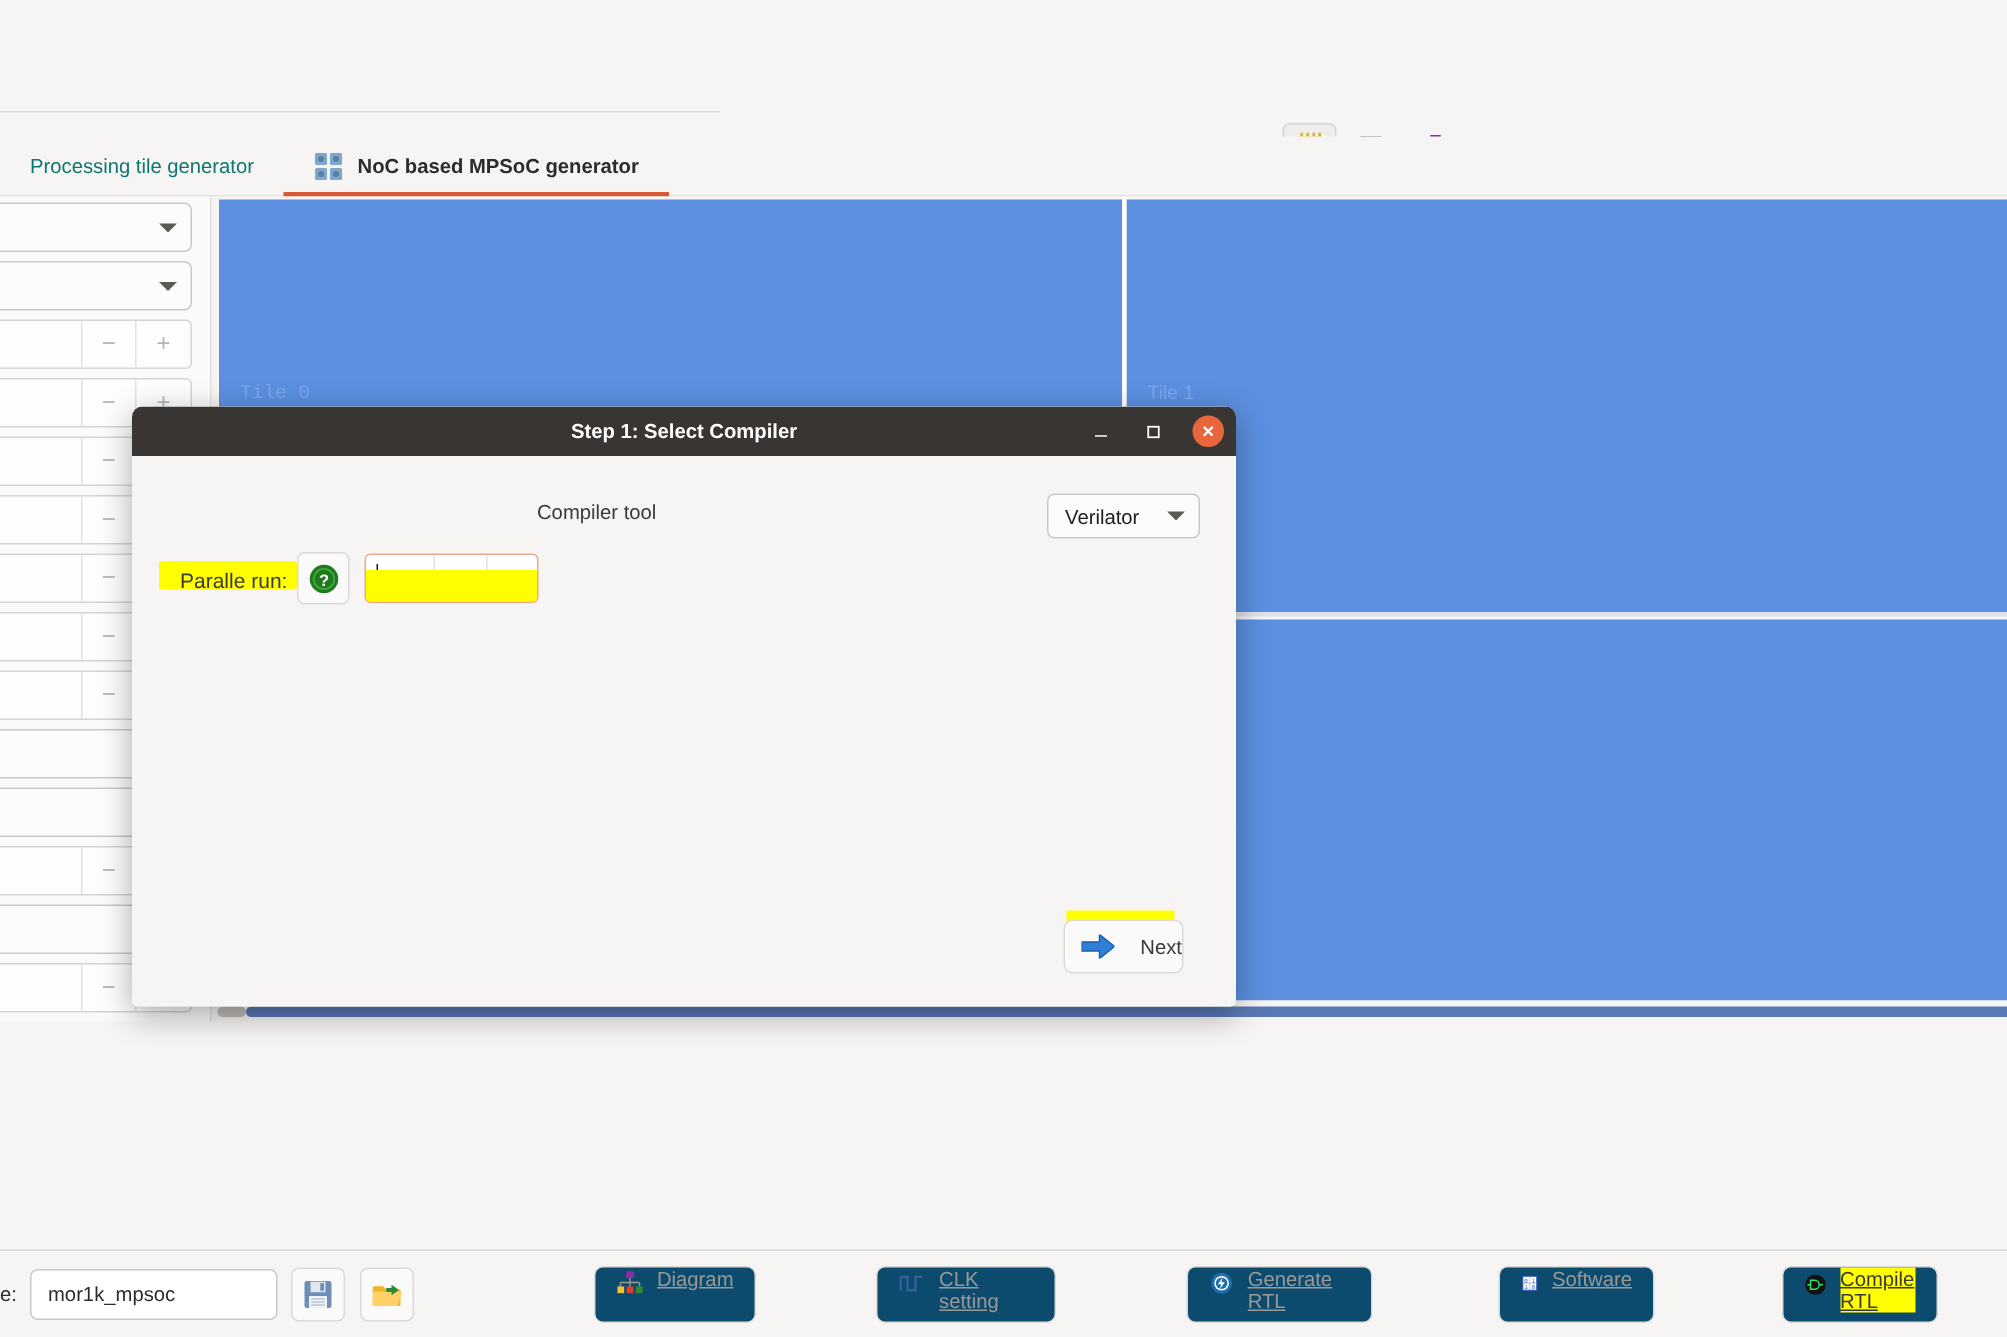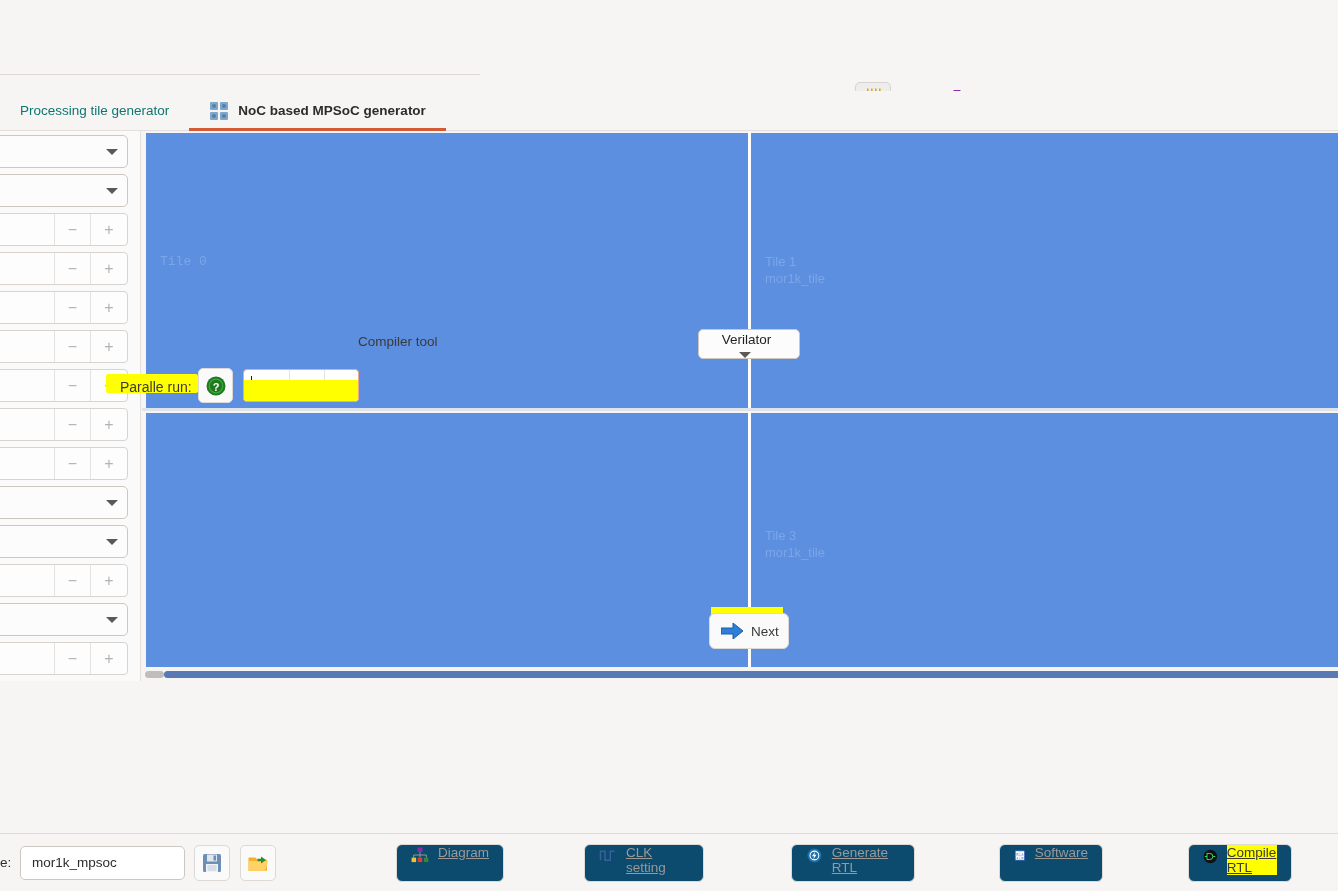--- a/index.html
+++ b/index.html
@@ -164,21 +164,20 @@
   .dlg-body { position: relative; height: 367px; background: #f6f5f4; }
 
   .cmp-label {
     position: absolute; left: 358px; top: 334px; font-size: 13.5px; color: #3b3a38;
   }
   .cmp-select {
     position: absolute; left: 698px; top: 329px; width: 102px; height: 30px;
     border: 1px solid #cdc7c2; border-radius: 5px; background: #fcfcfc;
     display: flex; align-items: center; justify-content: space-between;
     padding: 0 9px 0 0;
-    flex-direction: column;
   }
   .cmp-select .txt {
     font-size: 13.5px; color: #1f1e1d; padding: 2px 7px 2px 11px;
   }
 
   .par-label {
     position: absolute; left: 116px; top: 377px; font-size: 14px; color: #3b3a38;
     padding: 2px 4px;
   }
   .par-hl {
@@ -209,21 +208,21 @@
   }
   .spin .mn { border-right: 1px solid #e6e2df; }
   .spin-hl {
     position: absolute; left: 0; right: 0; bottom: 0; height: 21px; background: #ffff00;
     pointer-events: none;
   }
   .next-btn {
     position: absolute; left: 709px; top: 613px; width: 80px; height: 36px;
     border: 1px solid #dcd9d6; border-radius: 6px; background: #fbfafa;
     display: flex; align-items: center; gap: 8px; padding-left: 11px;
-    font-size: 13.5px; color: #3b3a38;
+    font-size: 13.5px; color: #3b3a38; justify-content: space-between;
   }
   .next-hl {
     position: absolute; left: 711px; top: 607px; width: 72px; height: 27px;
     background: #ffff00;
   }
   .cmp-hl {
     position: absolute; left: 705px; top: 332px; width: 90px; height: 23px;
     background: #ffff00;
   }
 </style>
@@ -507,20 +506,44 @@
       <svg width="23" height="23" viewBox="0 0 24 24">
         <circle cx="12" cy="12" r="11" fill="#111111"></circle>
         <path d="M6.5 7 h4.5 a5 5 0 0 1 0 10 h-4.5 z" fill="none" stroke="#2ee36a" stroke-width="1.6"></path>
         <line x1="3" y1="12" x2="6.5" y2="12" stroke="#2ee36a" stroke-width="1.6"></line>
         <line x1="16.2" y1="12" x2="20" y2="12" stroke="#2ee36a" stroke-width="1.6"></line>
       </svg>
       <span class="hl">Compile RTL</span>
     </div>
   </div>
 
+  <div class="dlg">
+    <div class="dlg-bar">
+      <div class="t">Step 1: Select Compiler</div>
+      <div class="dlg-ctrls">
+        <div class="dlg-ctrl">
+          <svg width="12" height="12" viewBox="0 0 12 12">
+              <rect x="2" y="8" width="8" height="1.3" fill="#cfccc9"></rect>
+            </svg>
+        </div>
+        <div class="dlg-ctrl">
+          <svg width="12" height="12" viewBox="0 0 12 12">
+              <rect x="2.5" y="2.5" width="7" height="7" fill="none" stroke="#ffffff" stroke-width="1.2"></rect>
+            </svg>
+        </div>
+        <div class="dlg-close">
+          <svg width="11" height="11" viewBox="0 0 11 11">
+            <line x1="3" y1="3" x2="8" y2="8" stroke="#ffffff" stroke-width="1.6" stroke-linecap="round"></line>
+            <line x1="8" y1="3" x2="3" y2="8" stroke="#ffffff" stroke-width="1.6" stroke-linecap="round"></line>
+          </svg>
+        </div>
+      </div>
+    </div>
+    <div class="dlg-body"></div>
+  </div>
 
   <div class="cmp-label">Compiler tool</div>
   <div class="cmp-hl"></div>
   <div class="cmp-select">
     <span class="txt">Verilator</span>
     <span class="caret-dn"></span>
   </div>
 
   <div class="par-hl"></div>
   <div class="par-label">Paralle run:</div>

